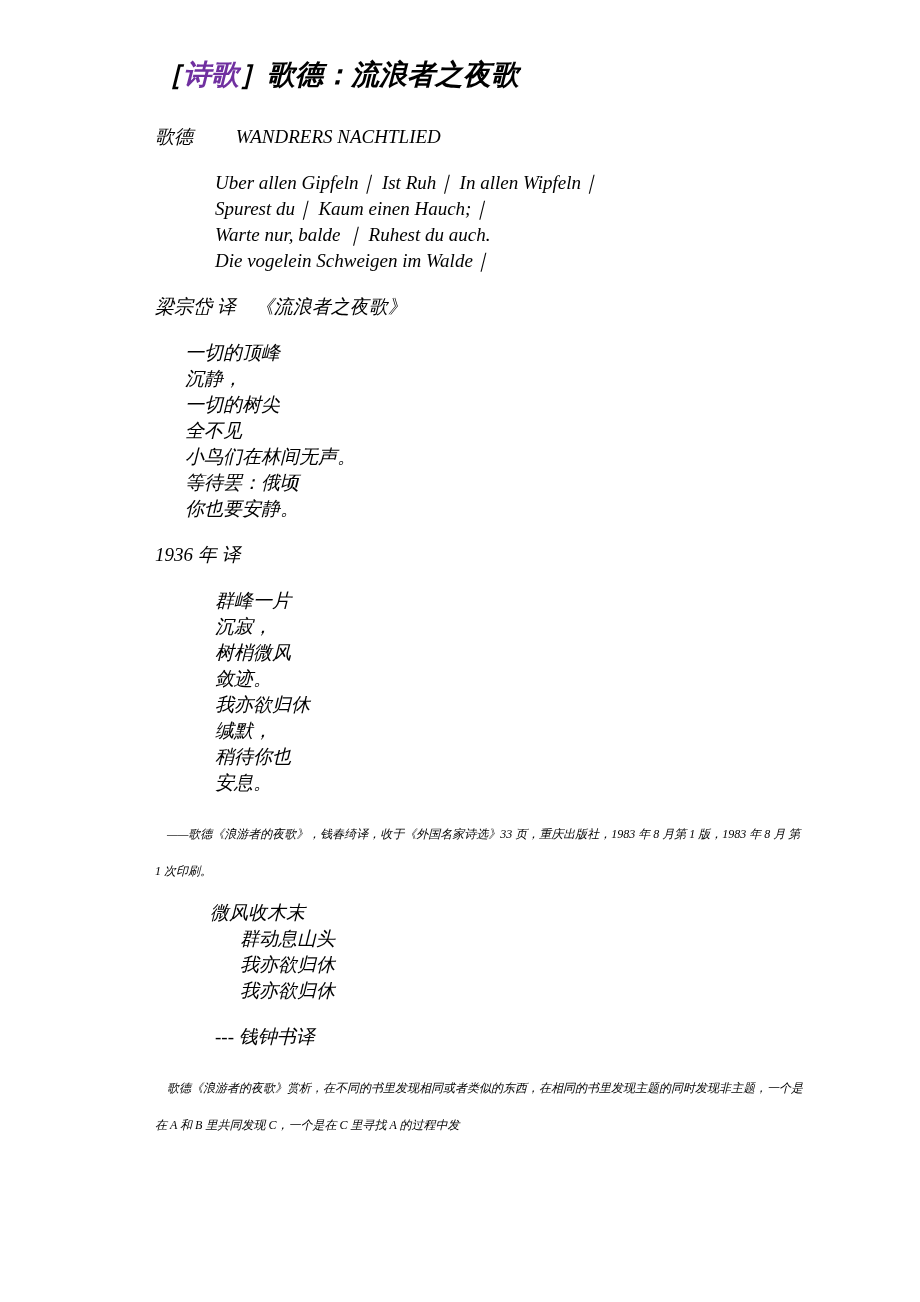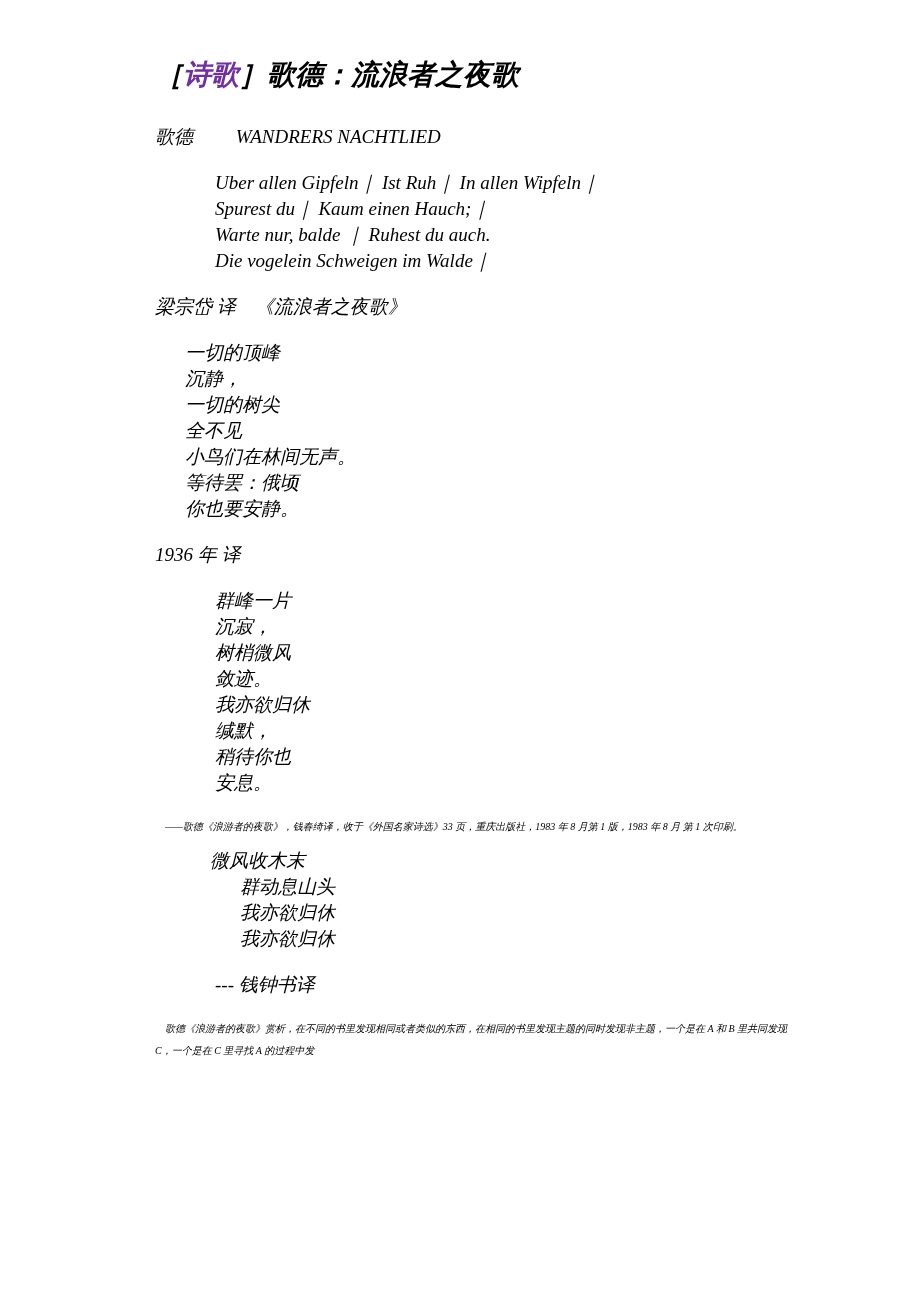--- a/index.html
+++ b/index.html
@@ -51,22 +51,22 @@
   }
   .trans3-block .rest {
     margin-left: 30px;
   }
   .attribution {
     margin-left: 60px;
     margin-top: 20px;
     margin-bottom: 20px;
   }
   .para {
-    font-size: 10px;
-    line-height: 22px;
+    font-size: 12px;
+    line-height: 37px;
     white-space: pre-wrap;
     margin-bottom: 10px;
   }
 </style>
 </head>
 <body>
 
 <div class="page">
   <h1>
     <span class="bracket">［</span><span class="category">诗歌</span><span class="bracket">］</span><span class="title-rest">歌德：流浪者之夜歌</span>

